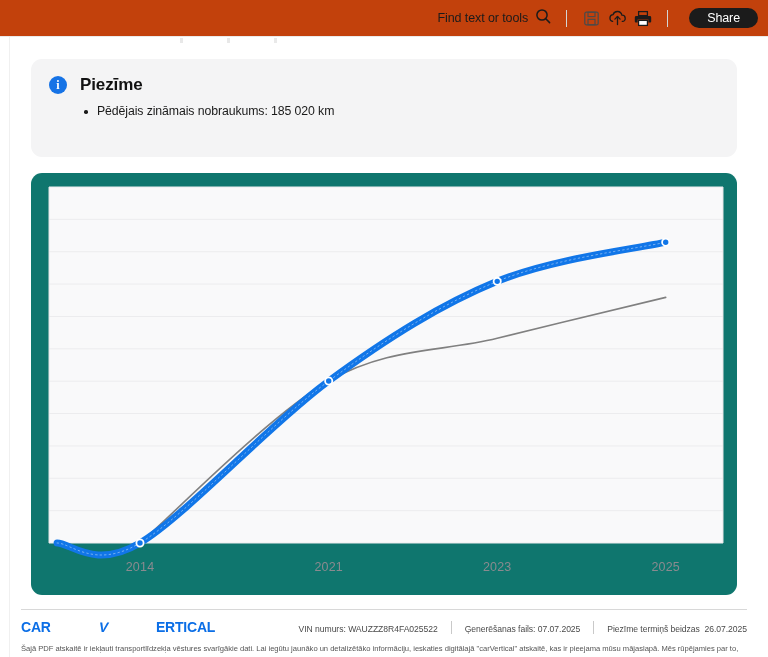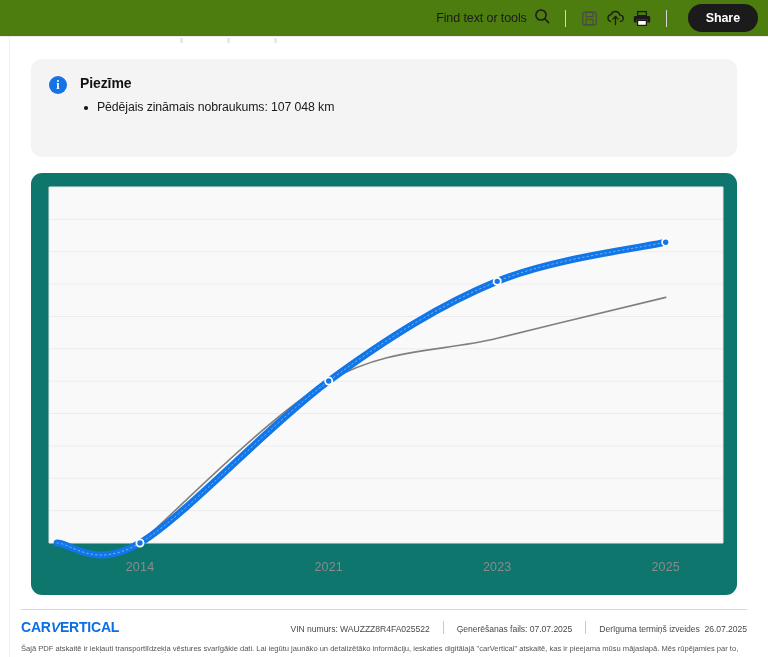--- a/index.html
+++ b/index.html
@@ -11,21 +11,21 @@
     background: #ffffff;
     font-family: "Liberation Sans", sans-serif;
   }
 
   
   .toolbar {
     position: absolute;
     top: 0; left: 0;
     width: 768px;
     height: 36px;
-    background: #4d7c0f;
+    background: #c2410c;
     display: flex;
     align-items: center;
     justify-content: flex-end;
     padding-right: 10px;
     gap: 0px;
   }
   .find-group {
     display: flex;
     align-items: center;
     gap: 7px;
@@ -51,27 +51,27 @@
     align-items: center;
     justify-content: center;
     cursor: pointer;
     border-radius: 4px;
   }
   .share-btn {
     margin-left: 10px;
     background: #1b1b1b;
     color: #ffffff;
     border-radius: 999px;
-    height: 28px;
+    height: 20px;
     padding: 0 18px;
     display: flex;
     align-items: center;
     justify-content: center;
     font-size: 12.5px;
-    font-weight: bold;
+    font-weight: normal;
     cursor: pointer;
     letter-spacing: -0.1px;
   }
 
   
   .page {
     position: absolute;
     top: 36px; left: 0;
     width: 768px;
     height: 621px;
@@ -126,21 +126,21 @@
     font-size: 12px;
     font-weight: bold;
     font-family: "Liberation Serif", serif;
     display: flex;
     align-items: center;
     justify-content: center;
     margin-top: 1px;
   }
   .notice-body { flex: 1 1 auto; }
   .notice-title {
-    font-size: 14px;
+    font-size: 17px;
     font-weight: bold;
     color: #121212;
     margin-bottom: 7px;
     letter-spacing: -0.1px;
   }
   .notice-list { list-style: none; }
   .notice-list li {
     position: relative;
     font-size: 12.3px;
     color: #1a1a1a;
@@ -199,20 +199,21 @@
     align-items: center;
   }
   .logo {
     font-size: 14px;
     font-weight: bold;
     color: #0b6ee6;
     letter-spacing: -0.2px;
     display: flex;
     align-items: baseline;
     font-family: "Liberation Sans", sans-serif;
+    gap: 48px;
   }
   .logo .slash {
     display: inline-block;
     transform: skewX(-12deg);
     margin: 0 0px;
   }
   .meta {
     margin-left: auto;
     display: flex;
     align-items: flex-end;
@@ -289,21 +290,21 @@
     <span></span>
       <span></span>
       <span></span>
   </div>
 
   <div class="notice">
     <div class="info-icon">i</div>
     <div class="notice-body">
       <div class="notice-title">Piezīme</div>
       <ul class="notice-list">
-        <li>Pēdējais zināmais nobraukums: 107 048 km</li>
+        <li>Pēdējais zināmais nobraukums: 185 020 km</li>
       </ul>
     </div>
   </div>
 
   <div class="chart-panel">
     <div class="chart-inner">
       <svg class="chart-svg" id="chart-svg" width="706" height="422" viewBox="0 0 706 422">
           <rect x="18" y="14" width="674" height="356" fill="#f9f9fa"></rect>
           <line x1="18" y1="14" x2="692" y2="14" stroke="#ececee" stroke-width="1"></line>
           <line x1="18" y1="46.36363636363637" x2="692" y2="46.36363636363637" stroke="#ececee" stroke-width="1"></line>
@@ -342,20 +343,20 @@
           <span class="slash">V</span>
           <span>ERTICAL</span>
       </div>
       <div class="meta">
         <span>VIN numurs:</span>&nbsp;
         <span>WAUZZZ8R4FA025522</span>
         <span class="meta-sep"></span>
         <span>Ģenerēšanas fails:</span>&nbsp;
         <span>07.07.2025</span>
         <span class="meta-sep"></span>
-        <span>Derīguma termiņš izveides</span>&nbsp;&nbsp;
+        <span>Piezīme termiņš beidzas</span>&nbsp;&nbsp;
         <span>26.07.2025</span>
       </div>
     </div>
     <div class="disclaimer">Šajā PDF atskaitē ir iekļauti transportlīdzekļa vēstures svarīgākie dati. Lai iegūtu jaunāko un detalizētāko informāciju, ieskaties digitālajā "carVertical" atskaitē, kas ir pieejama mūsu mājaslapā. Mēs rūpējamies par to, lai PDF faila ģenerācijas brīdī tiktu atainoti precīzi un uzticami dati. Taču ņem vērā – mēs nevaram garantēt, ka šis PDF fails pēc tā izveides nav rediģēts vai pārmainīts.</div>
   </div>
 
 </div>
 
 </body></html>

